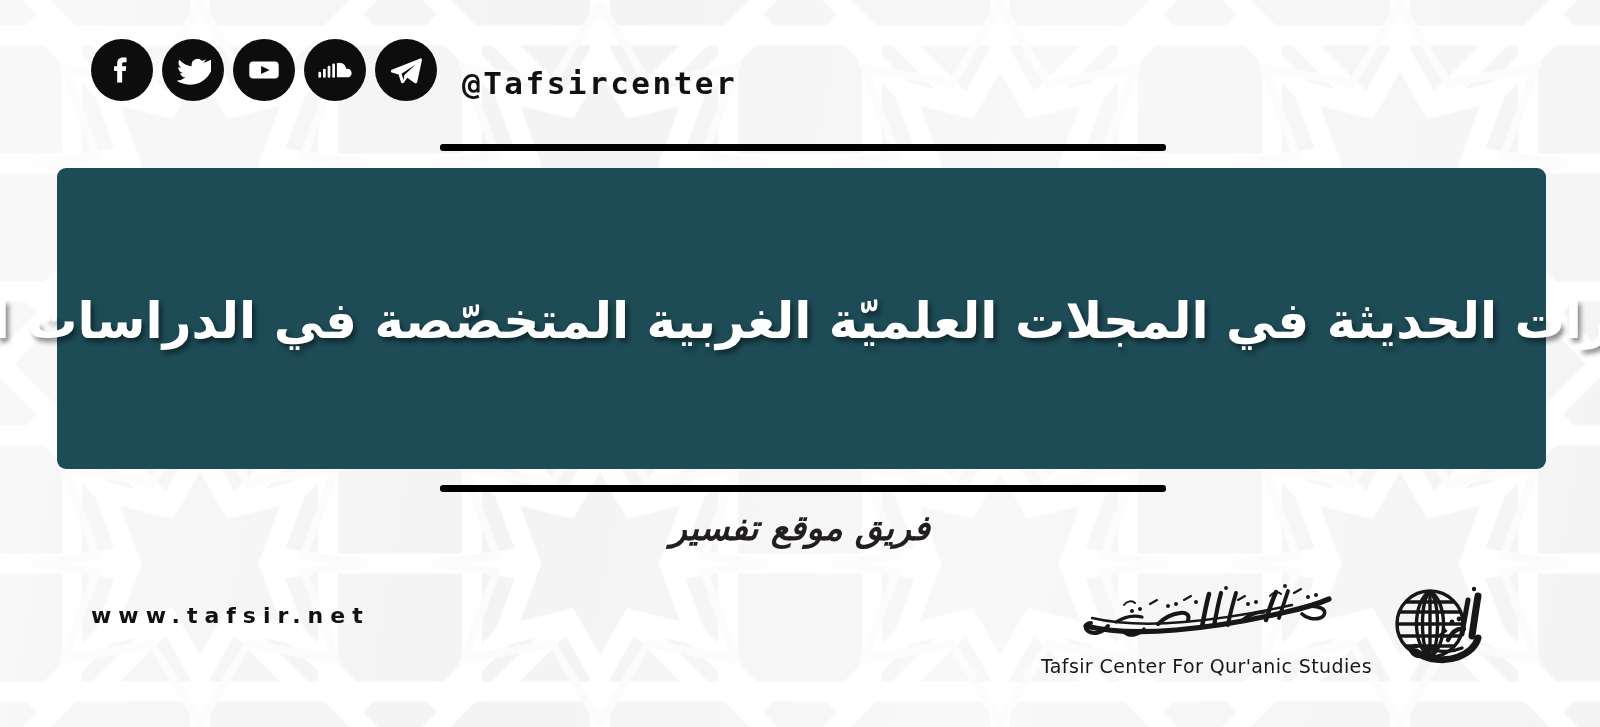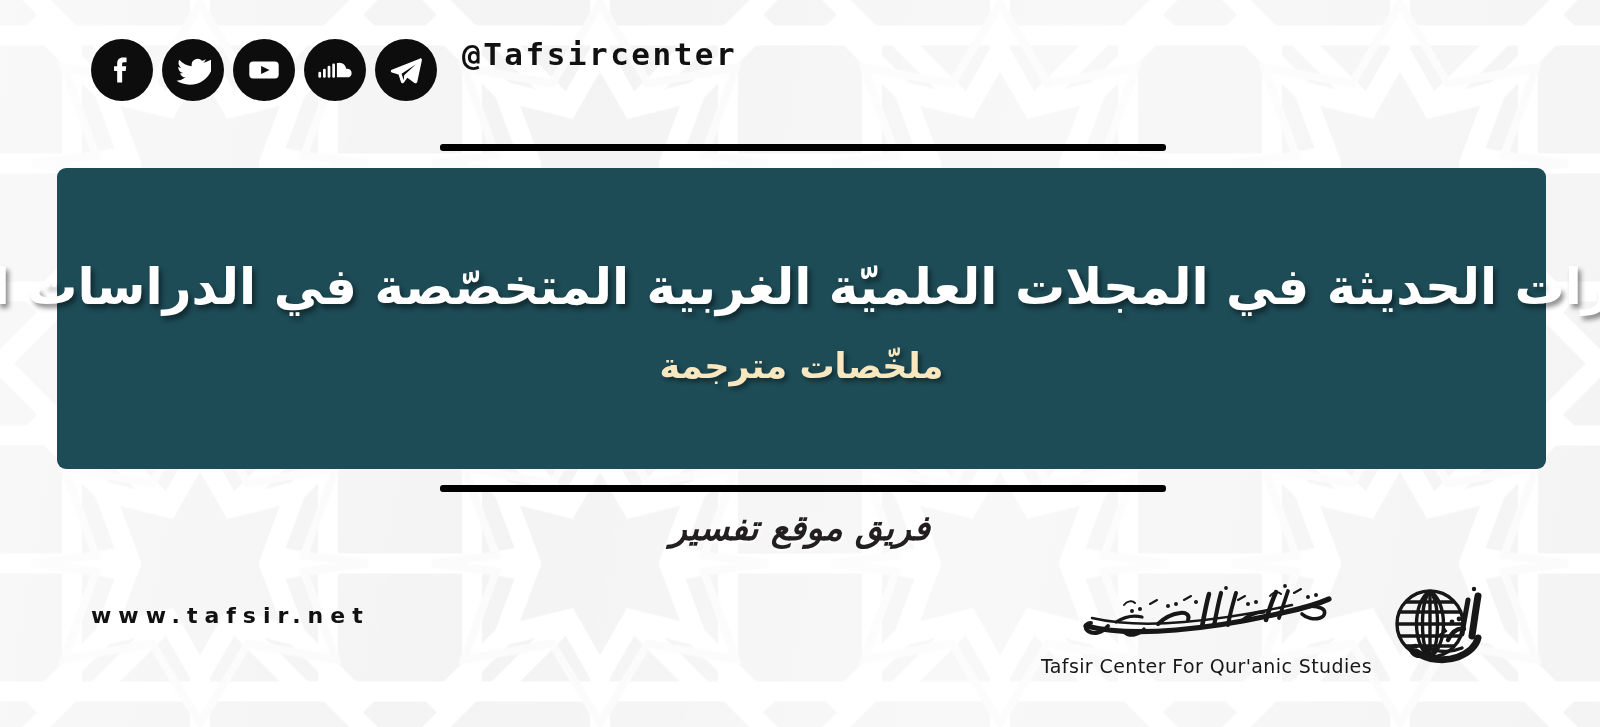--- a/index.html
+++ b/index.html
@@ -30,21 +30,21 @@
     position:absolute; inset:0;
     background:
       linear-gradient(100deg, rgba(255,255,255,.55) 0%, rgba(255,255,255,.18) 35%,
                       rgba(255,255,255,.50) 62%, rgba(255,255,255,.22) 100%);
     pointer-events:none;
   }
 
   
   #social-row {
     position:absolute; left:91px; top:39px;
-    display:flex; align-items:flex-start; gap:9px;
+    display:flex; align-items:flex-end; gap:9px;
   }
   .social-icon {
     width:62px; height:62px; border-radius:50%;
     background:#0d0d0d;
     display:flex; align-items:center; justify-content:center;
     flex:0 0 auto;
   }
   .social-icon svg { display:block; }
   #social-handle {
     margin-left:16px;
@@ -217,21 +217,20 @@
       </svg>
     </div>
 
     <div id="social-handle">@Tafsircenter</div>
   </div>
 
   <div class="rule" id="rule-top"></div>
 
   <div id="title-card">
     <div id="main-title" class="ar">المنشورات الحديثة في المجلات العلميّة الغربية المتخصّصة في الدراسات القرآنية</div>
-    <div id="subtitle" class="ar">ملخّصات مترجمة</div>
   </div>
 
   <div class="rule" id="rule-bottom"></div>
 
   <div id="team-credit">فريق موقع تفسير</div>
 
   <div id="website-url">www.tafsir.net</div>
 
   <div id="logo-lockup">
 

